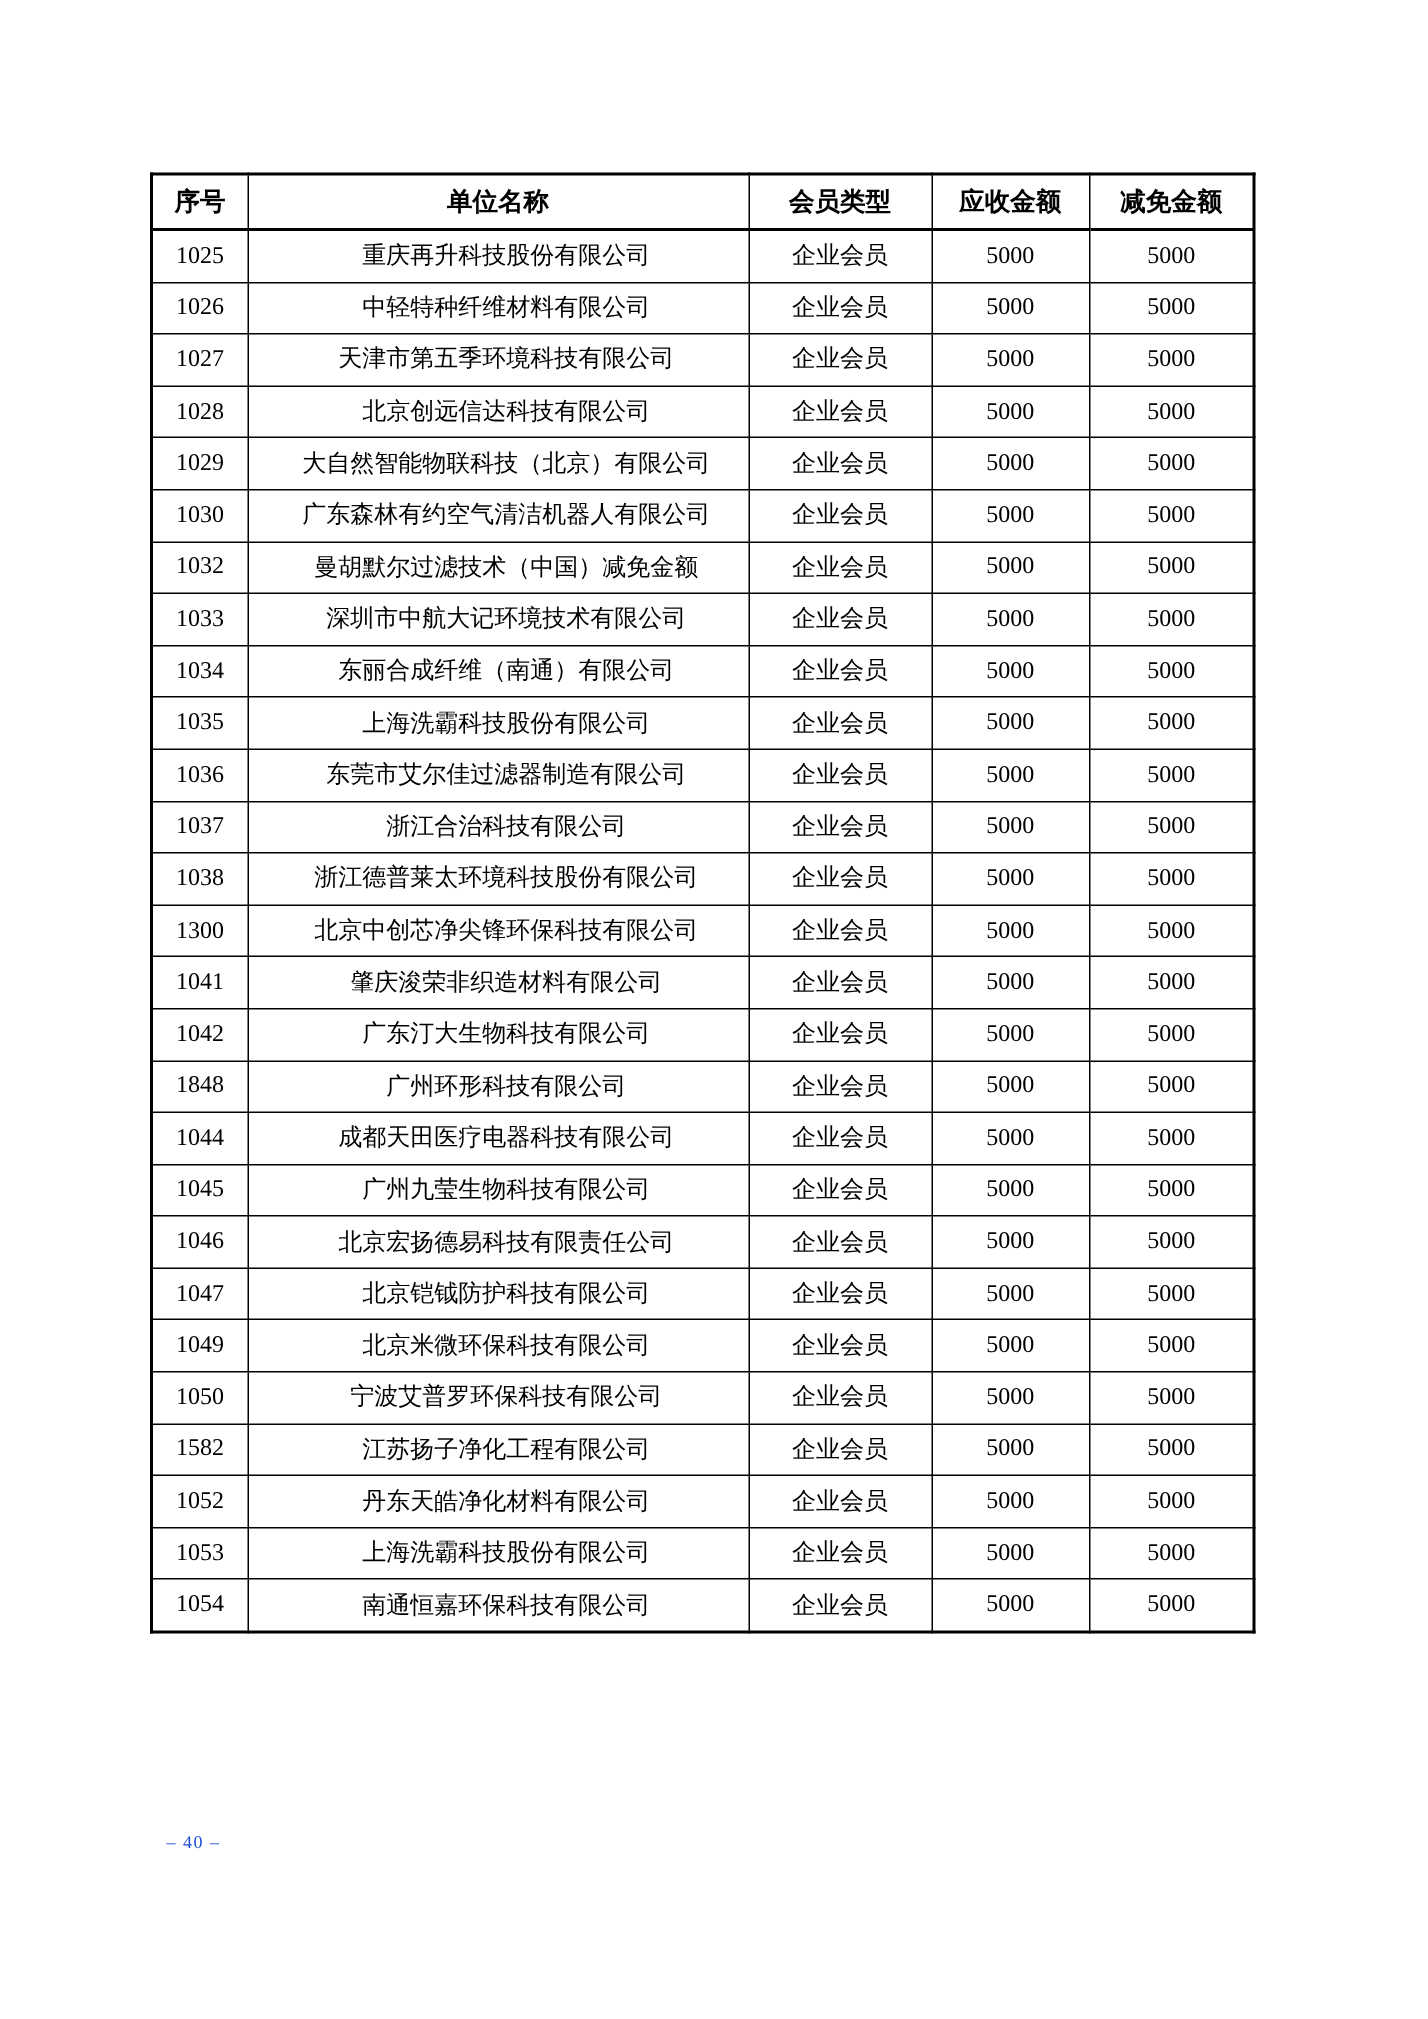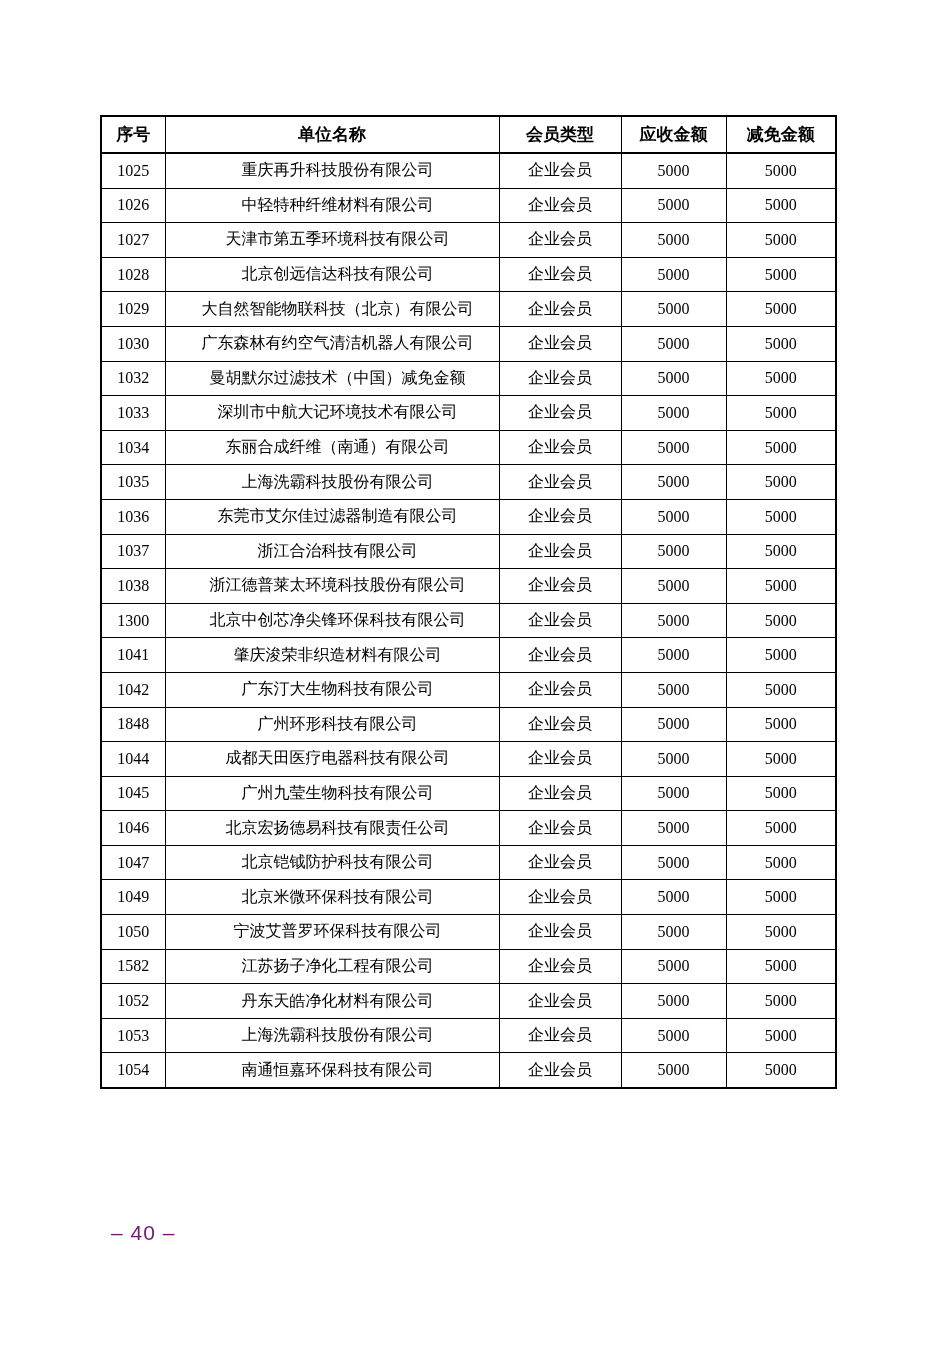--- a/index.html
+++ b/index.html
@@ -52,24 +52,24 @@
   }
   .col-no   { width: 64px; }
   .col-name { width: 334px; }
   .col-type { width: 122px; }
   .col-recv { width: 105px; }
   .col-redu { width: 110px; }
   .page-number {
     position: absolute;
     left: 111px;
     top: 1221px;
-    font-size: 21px;
+    font-size: 12px;
     letter-spacing: 1px;
-    color: #701a75;
-    font-family: Liberation Sans, sans-serif;
+    color: #1d4ed8;
+    font-family: Liberation Serif, serif;
   }
 </style>
 </head>
 <body>
 
 <div class="page">
 
   <table class="fee-table">
     <colgroup>
       <col class="col-no">

